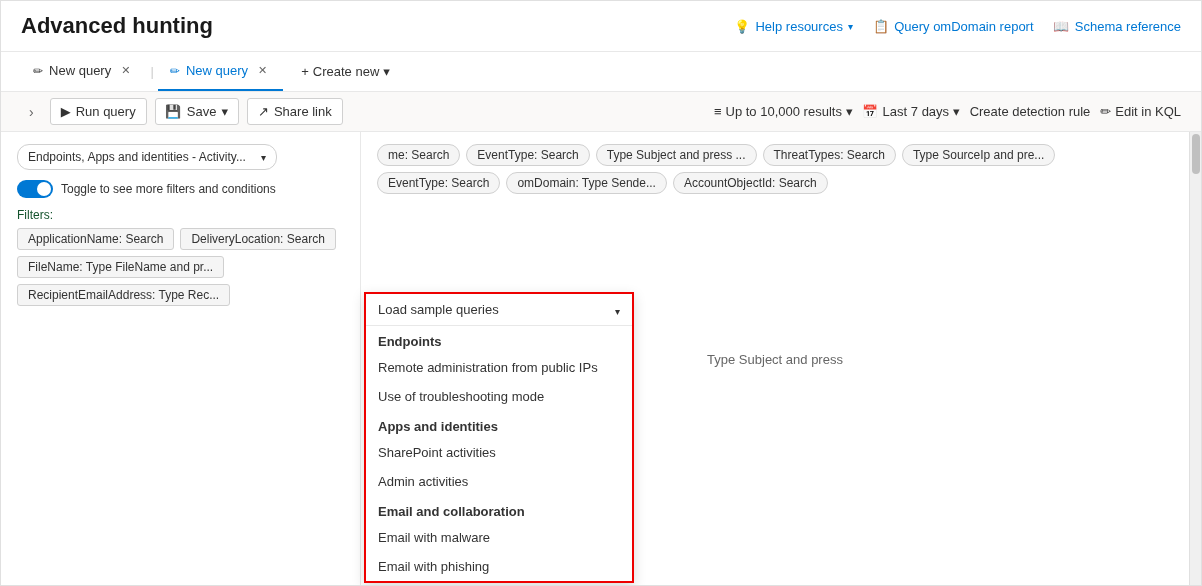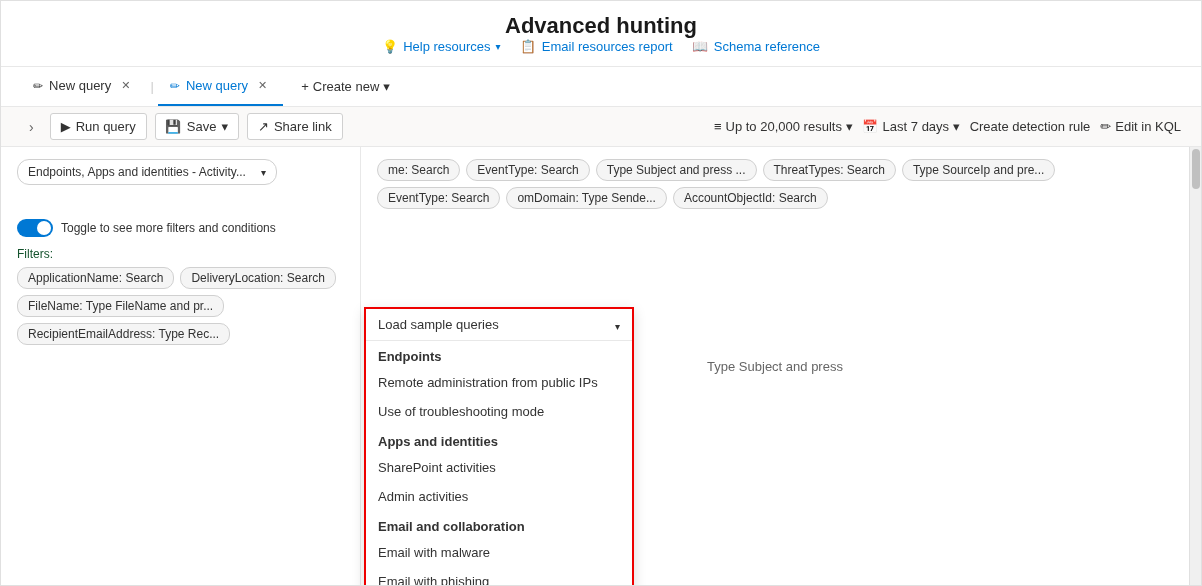--- a/index.html
+++ b/index.html
@@ -1,21 +1,21 @@
 <!DOCTYPE html>
 <html><head>
   <meta charset="utf-8">
   <style>
     * { box-sizing: border-box; margin: 0; padding: 0; }
     body { font-family: 'Segoe UI', sans-serif; font-size: 13px; background: #fff; color: #333; overflow: hidden; }
 
     .app-container { width: 1202px; height: 586px; display: flex; flex-direction: column; border: 1px solid #e0e0e0; }
 
     
-    .header { display: flex; align-items: center; justify-content: space-between; padding: 12px 20px; border-bottom: 1px solid #e8e8e8; flex-direction: column; }
+    .header { display: flex; align-items: center; justify-content: space-between; padding: 12px 20px; border-bottom: 1px solid #e8e8e8; }
     .header-title { font-size: 22px; font-weight: 700; color: #1a1a1a; }
     .header-actions { display: flex; align-items: center; gap: 20px; }
     .header-action-item { display: flex; align-items: center; gap: 5px; color: #0078d4; font-size: 13px; cursor: pointer; }
     .header-action-item .chevron { font-size: 10px; color: #0078d4; }
 
     
     .tab-bar { display: flex; align-items: center; padding: 0 20px; border-bottom: 1px solid #e8e8e8; background: #fff; }
     .tab { display: flex; align-items: center; gap: 6px; padding: 10px 12px; cursor: pointer; font-size: 13px; color: #333; border-bottom: 2px solid transparent; }
     .tab.active { color: #0078d4; border-bottom: 2px solid #0078d4; }
     .tab-icon { font-size: 12px; }
@@ -34,29 +34,29 @@
     
     .main-content { display: flex; flex: 1; overflow: hidden; position: relative; }
 
     
     .left-panel { width: 360px; padding: 12px 16px; border-right: 1px solid #e8e8e8; display: flex; flex-direction: column; gap: 10px; }
 
     .scope-selector { display: flex; align-items: center; gap: 6px; }
     .scope-dropdown { display: flex; align-items: center; gap: 6px; padding: 5px 10px; border: 1px solid #d0d0d0; border-radius: 12px; cursor: pointer; background: #fff; font-size: 12px; color: #333; min-width: 260px; }
     .scope-dropdown .chevron { margin-left: auto; font-size: 10px; }
 
-    .toggle-row { display: flex; align-items: center; gap: 8px; margin-top: 24px; }
+    .toggle-row { display: flex; align-items: center; gap: 8px; }
     .toggle { width: 36px; height: 18px; background: #0078d4; border-radius: 9px; cursor: pointer; position: relative; }
     .toggle-knob { width: 14px; height: 14px; background: #fff; border-radius: 50%; position: absolute; top: 2px; right: 2px; }
     .toggle-label { font-size: 12px; color: #333; }
 
     .filters-section { display: flex; flex-direction: column; gap: 6px; }
     .filters-label { font-size: 12px; color: #14532d; }
     .filter-chips { display: flex; flex-wrap: wrap; gap: 6px; }
-    .filter-chip { padding: 3px 10px; border: 1px solid #d0d0d0; border-radius: 10px; font-size: 12px; color: #333; background: #f5f5f5; cursor: pointer; }
+    .filter-chip { padding: 3px 10px; border: 1px solid #d0d0d0; border-radius: 3px; font-size: 12px; color: #333; background: #f5f5f5; cursor: pointer; }
 
     
     .query-area { flex: 1; position: relative; overflow: hidden; padding: 12px 16px; }
 
     .query-hint { position: absolute; top: 50%; left: 50%; transform: translate(-50%, -50%); }
     .query-hint-text { font-size: 13px; color: #666; }
 
     
     .right-filters { display: flex; flex-wrap: wrap; gap: 6px; padding: 0 0 8px 0; }
     .right-filter-chip { padding: 3px 10px; border: 1px solid #d0d0d0; border-radius: 11px; font-size: 12px; color: #333; background: #f5f5f5; }
@@ -83,21 +83,21 @@
   <div class="header">
     <div class="header-title">Advanced hunting</div>
     <div class="header-actions">
       <div class="header-action-item">
         <span>💡</span>
         <span>Help resources</span>
         <span class="chevron">▾</span>
       </div>
       <div class="header-action-item">
         <span>📋</span>
-        <span>Email resources report</span>
+        <span>Query omDomain report</span>
       </div>
       <div class="header-action-item">
         <span>📖</span>
         <span>Schema reference</span>
       </div>
     </div>
   </div>
 
   <div class="tab-bar">
     <div class="tab">
@@ -129,21 +129,21 @@
       <span>Save</span>
       <span>▾</span>
     </button>
     <button class="toolbar-btn">
       <span>↗</span>
       <span>Share link</span>
     </button>
     <div class="toolbar-right">
       <div class="toolbar-right-item">
         <span>≡</span>
-        <span>Up to 20,000 results</span>
+        <span>Up to 10,000 results</span>
         <span>▾</span>
       </div>
       <div class="toolbar-right-item">
         <span>📅</span>
         <span>Last 7 days</span>
         <span>▾</span>
       </div>
       <div class="toolbar-right-item">
         <span>Create detection rule</span>
       </div>

